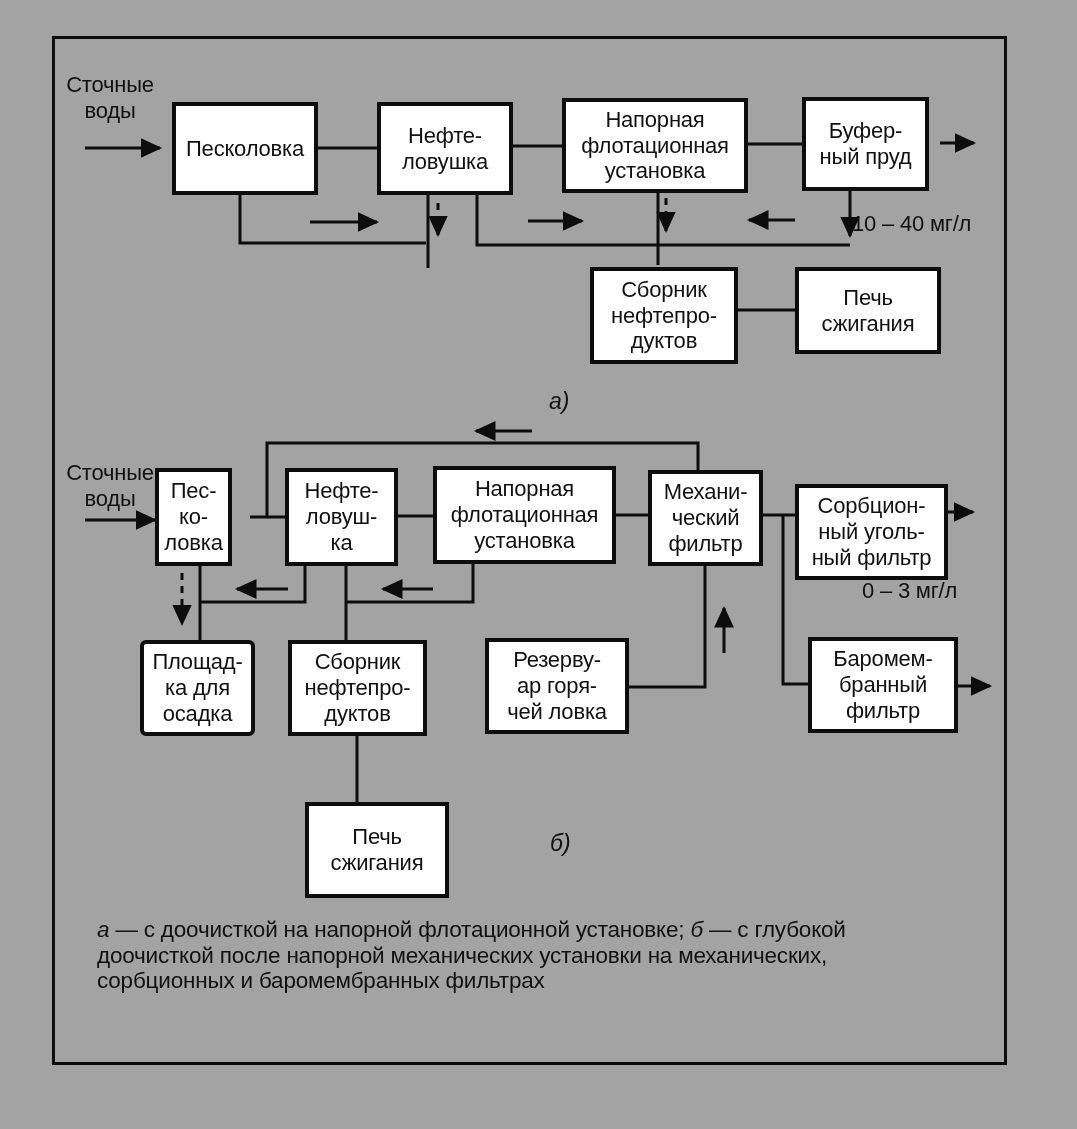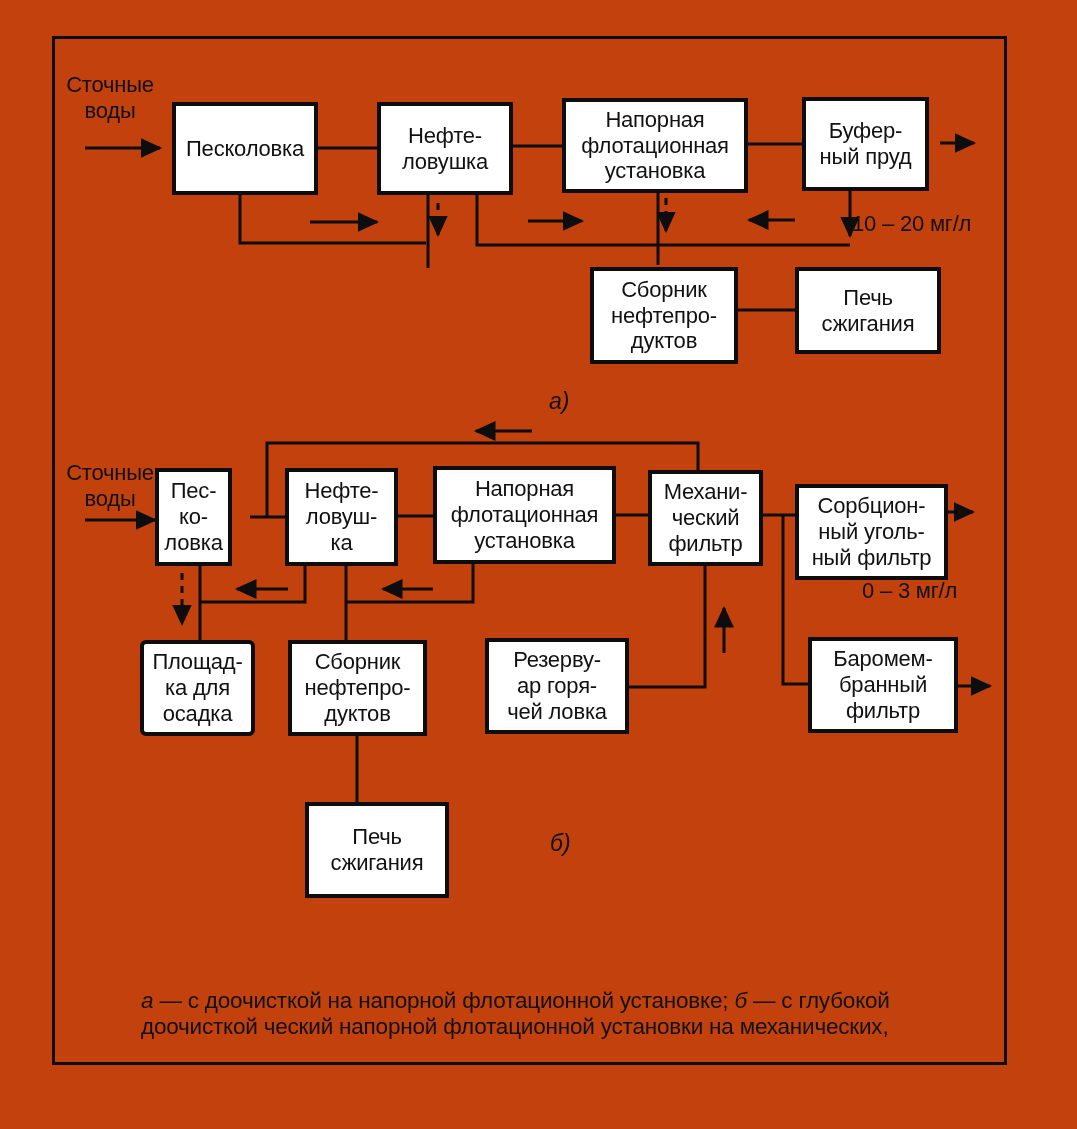--- a/index.html
+++ b/index.html
@@ -1,29 +1,29 @@
 <!DOCTYPE html>
 <html><head>
 <meta charset="utf-8">
 <style>
   html,body{margin:0;padding:0;background:#ffffff;}
   body{width:1077px;height:1129px;overflow:hidden;position:relative;
        font-family:"Liberation Sans",sans-serif;color:#111;}
-  .page{position:absolute;left:0;top:0;width:1077px;height:1129px;background:#c2410c;}
+  .page{position:absolute;left:0;top:0;width:1077px;height:1129px;background:#a3a3a3;}
   .frame{position:absolute;left:52px;top:36px;width:949px;height:1023px;
          border:3px solid #0d0d0d;background:transparent;}
   svg.wires{position:absolute;left:0;top:0;width:1077px;height:1129px;pointer-events:none;}
   .node{position:absolute;border:4px solid #0d0d0d;background:#fff;
         display:flex;align-items:center;justify-content:center;text-align:center;
         font-size:22px;line-height:1.17;white-space:pre-line;letter-spacing:-0.2px;}
   .flabel{position:absolute;font-size:22px;line-height:1.18;text-align:center;
           white-space:pre-line;letter-spacing:-0.2px;}
   .tag{position:absolute;font-size:23px;font-style:italic;}
-  .caption{position:absolute;left:97px;top:988px;width:840px;font-size:22.5px;
-           line-height:25.5px;letter-spacing:-0.2px;margin-left:44px;}
+  .caption{position:absolute;left:97px;top:917px;width:840px;font-size:22.5px;
+           line-height:25.5px;letter-spacing:-0.2px;}
   .caption .it{font-style:italic;}
 </style>
 </head>
 <body>
 
 <div class="page">
   <div class="frame"></div>
 
   <svg class="wires" viewBox="0 0 1077 1129">
     <defs>
@@ -80,21 +80,21 @@
   <div class="flabel" style="left:58px;top:72px;width:104px;">Сточные
 воды</div>
   <div class="node" style="left:172px;top:102px;width:138px;height:85px;">Песколовка</div>
   <div class="node" style="left:377px;top:102px;width:128px;height:85px;">Нефте-
 ловушка</div>
   <div class="node" style="left:562px;top:98px;width:178px;height:87px;">Напорная
 флотационная
 установка</div>
   <div class="node" style="left:802px;top:97px;width:119px;height:86px;">Буфер-
 ный пруд</div>
-  <div class="flabel" style="left:852px;top:211px;width:140px;text-align:left;">10 – 20 мг/л</div>
+  <div class="flabel" style="left:852px;top:211px;width:140px;text-align:left;">10 – 40 мг/л</div>
   <div class="node" style="left:590px;top:267px;width:140px;height:89px;">Сборник
 нефтепро-
 дуктов</div>
   <div class="node" style="left:795px;top:267px;width:138px;height:79px;">Печь
 сжигания</div>
   <div class="tag" style="left:549px;top:388px;">а)</div>
 
   <div class="flabel" style="left:58px;top:460px;width:104px;">Сточные
 воды</div>
   <div class="node" style="left:155px;top:468px;width:69px;height:90px;">Пес-
@@ -124,15 +124,16 @@
 чей ловка</div>
   <div class="node" style="left:808px;top:637px;width:142px;height:88px;">Баромем-
 бранный
 фильтр</div>
   <div class="node" style="left:305px;top:802px;width:136px;height:88px;">Печь
 сжигания</div>
   <div class="tag" style="left:550px;top:830px;">б)</div>
 
   <div class="caption">
     <span class="it">а</span><span> — с доочисткой на напорной флотационной установке; </span><span class="it">б</span><span> — с глубокой</span><br>
-    <span>доочисткой ческий напорной флотационной установки на механических,</span><br>
+    <span>доочисткой после напорной механических установки на механических,</span><br>
+    <span>сорбционных и баромембранных фильтрах</span>
   </div>
 </div>
 
 </body></html>

